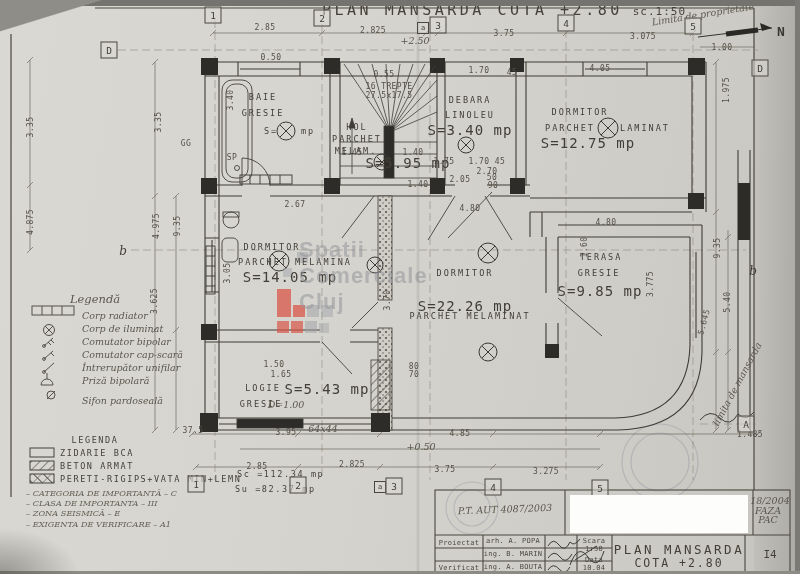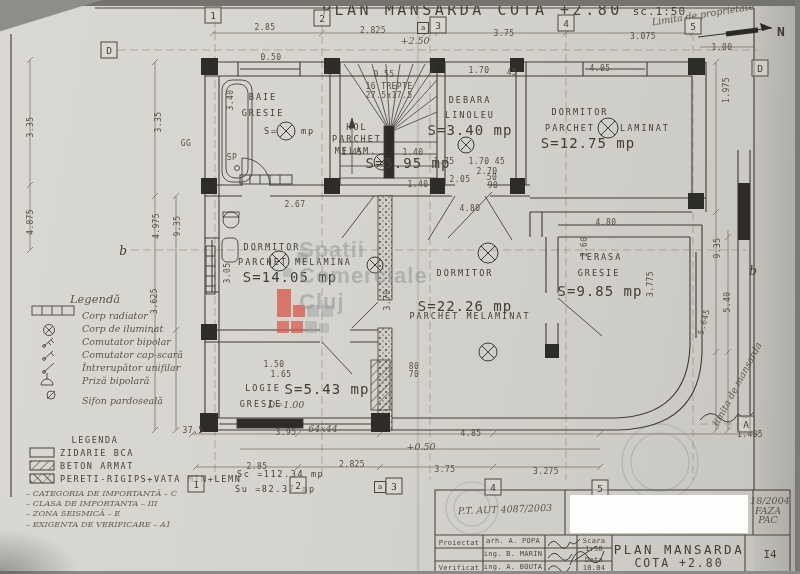--- a/index.html
+++ b/index.html
@@ -324,21 +324,21 @@
     <span class="lbl dim" style="left: 177px; top: 226px; --r: -90deg;">9.35</span>
     <span class="lbl dim" style="left: 154px; top: 301px; --r: -90deg;">3.625</span>
     <span class="lbl dim" style="left: 158px; top: 122px; --r: -90deg;">3.35</span>
     <span class="lbl dim" style="left: 30px; top: 127px; --r: -90deg;">3.35</span>
     <span class="lbl dim" style="left: 30px; top: 222px; --r: -90deg;">4.875</span>
     <span class="lbl dim" style="left: 274px; top: 364px;">1.50</span>
     <span class="lbl dim" style="left: 281px; top: 374px;">1.65</span>
     <span class="lbl dim" style="left: 414px; top: 366px;">80</span>
     <span class="lbl dim" style="left: 414px; top: 374px;">70</span>
     <span class="lbl dim" style="left: 286px; top: 432px;">3.95</span>
-    <span class="lbl dim" style="left: 460px; top: 433px; margin-left: 11px;">4.85</span>
+    <span class="lbl dim" style="left: 460px; top: 433px;">4.85</span>
     <span class="lbl dim" style="left: 750px; top: 434px;">1.485</span>
     <span class="lbl dim" style="left: 257px; top: 466px;">2.85</span>
     <span class="lbl dim" style="left: 352px; top: 464px;">2.825</span>
     <span class="lbl dim" style="left: 445px; top: 469px;">3.75</span>
     <span class="lbl dim" style="left: 546px; top: 471px;">3.275</span>
     <span class="lbl dim" style="left: 193px; top: 430px;">37.5</span>
     <span class="lbl dim" style="left: 232px; top: 157px;">SP</span>
     <span class="lbl dim" style="left: 186px; top: 143px;">GG</span>
     <span class="lbl dim north" style="left: 781px; top: 31px;">N</span>
     <span class="lbl room" style="left: 263px; top: 97px;">BAIE</span>

